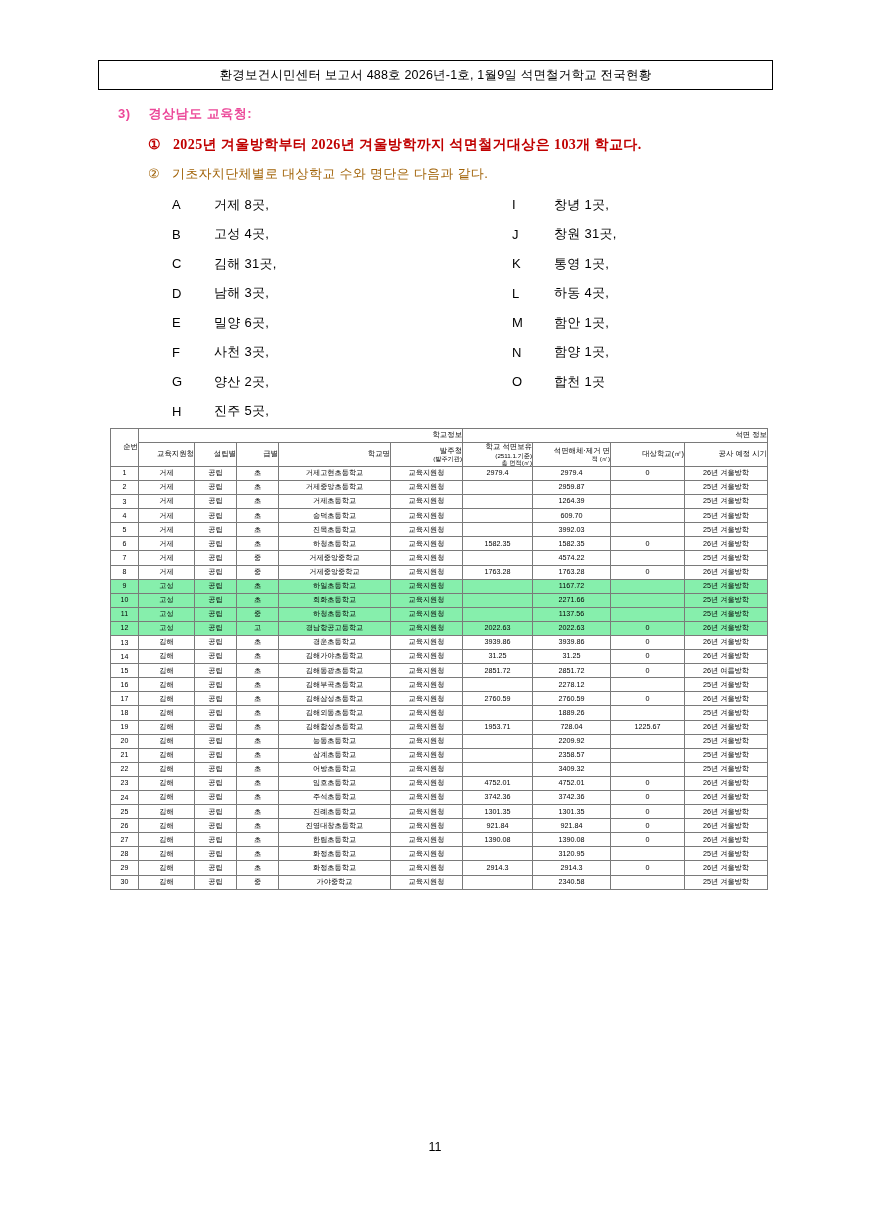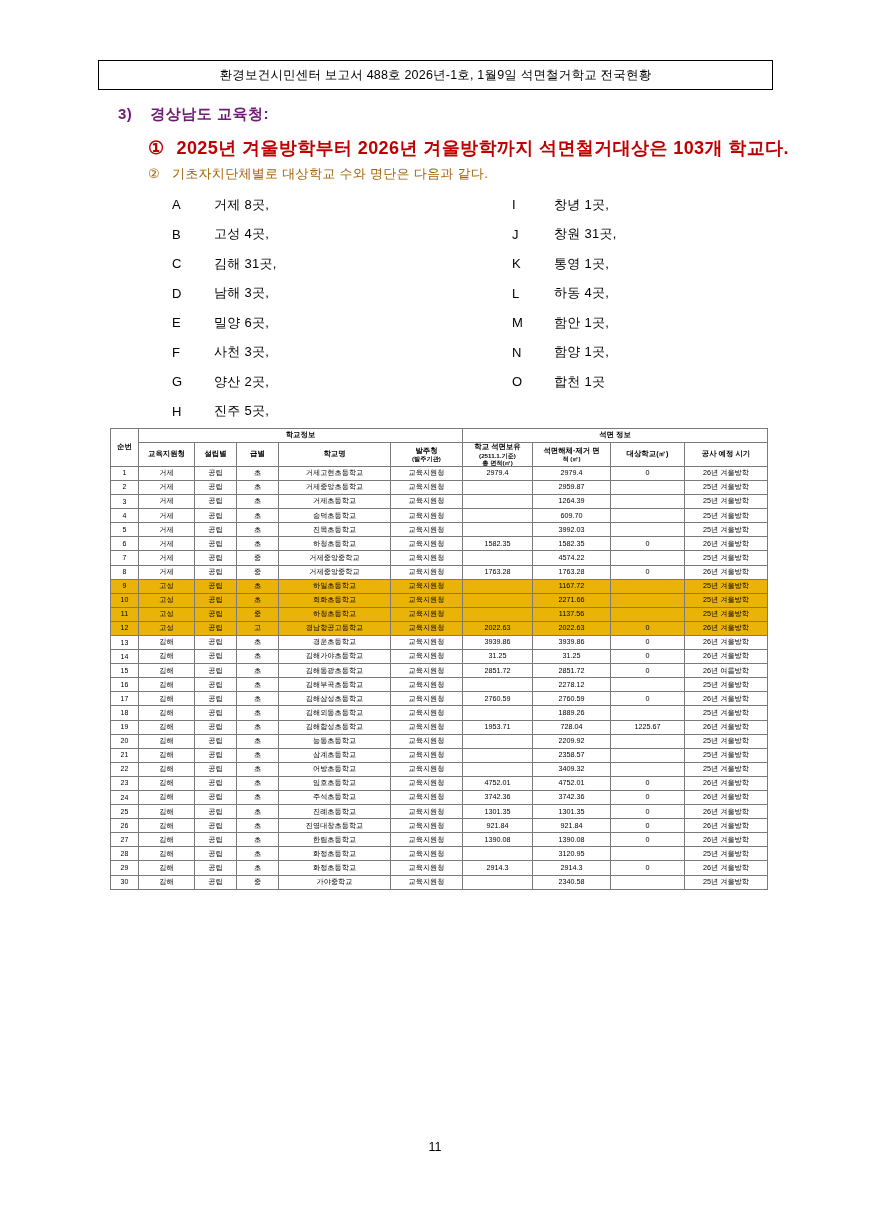--- a/index.html
+++ b/index.html
@@ -41,35 +41,36 @@
     position: absolute;
     left: 0;
     top: 105px;
     width: 870px;
   }
 
   .line-3 {
     position: absolute;
     left: 118px;
     top: 0px;
-    font-size: 15px;
+    font-size: 13px;
     font-weight: bold;
-    color: #701a75;
+    color: #ec4899;
     letter-spacing: 0.5px;
   }
   .line-3 .num { margin-right: 18px; }
 
   .line-1 {
     position: absolute;
     left: 148px;
     top: 31px;
-    font-size: 18px;
+    font-size: 14px;
     font-weight: bold;
     color: #c00000;
     letter-spacing: 0.4px;
+    font-family: Liberation Serif, serif;
   }
   .line-1 .circ { margin-right: 12px; }
 
   .line-2 {
     position: absolute;
     left: 148px;
     top: 60px;
     font-size: 13px;
     color: #a16207;
     letter-spacing: 0.3px;
@@ -121,32 +122,33 @@
     border: 1px solid #7a7a7a;
     text-align: center;
     vertical-align: middle;
     padding: 0;
     line-height: 1.15;
     height: 13.1px;
     overflow: hidden;
     white-space: nowrap;
   }
   table.sheet thead th {
-    font-weight: bold;
+    font-weight: normal;
     font-size: 7.4px;
+    text-align: right;
   }
   .hdr-top th { height: 17px; }
   .hdr-sub th { height: 30px; }
   .hdr-sub th .sub-small {
     display: block;
     font-size: 6.2px;
     line-height: 1.15;
   }
   tbody tr td { height: 13.1px; }
-  tr.hl td { background: #eab308; }
+  tr.hl td { background: #86efac; }
   td.num-col { font-size: 7px; }
   .cw1 { width: 28px; }
   .cw2 { width: 56px; }
   .cw3 { width: 42px; }
   .cw4 { width: 42px; }
   .cw5 { width: 112px; }
   .cw6 { width: 72px; }
   .cw7 { width: 70px; }
   .cw8 { width: 78px; }
   .cw9 { width: 74px; }

